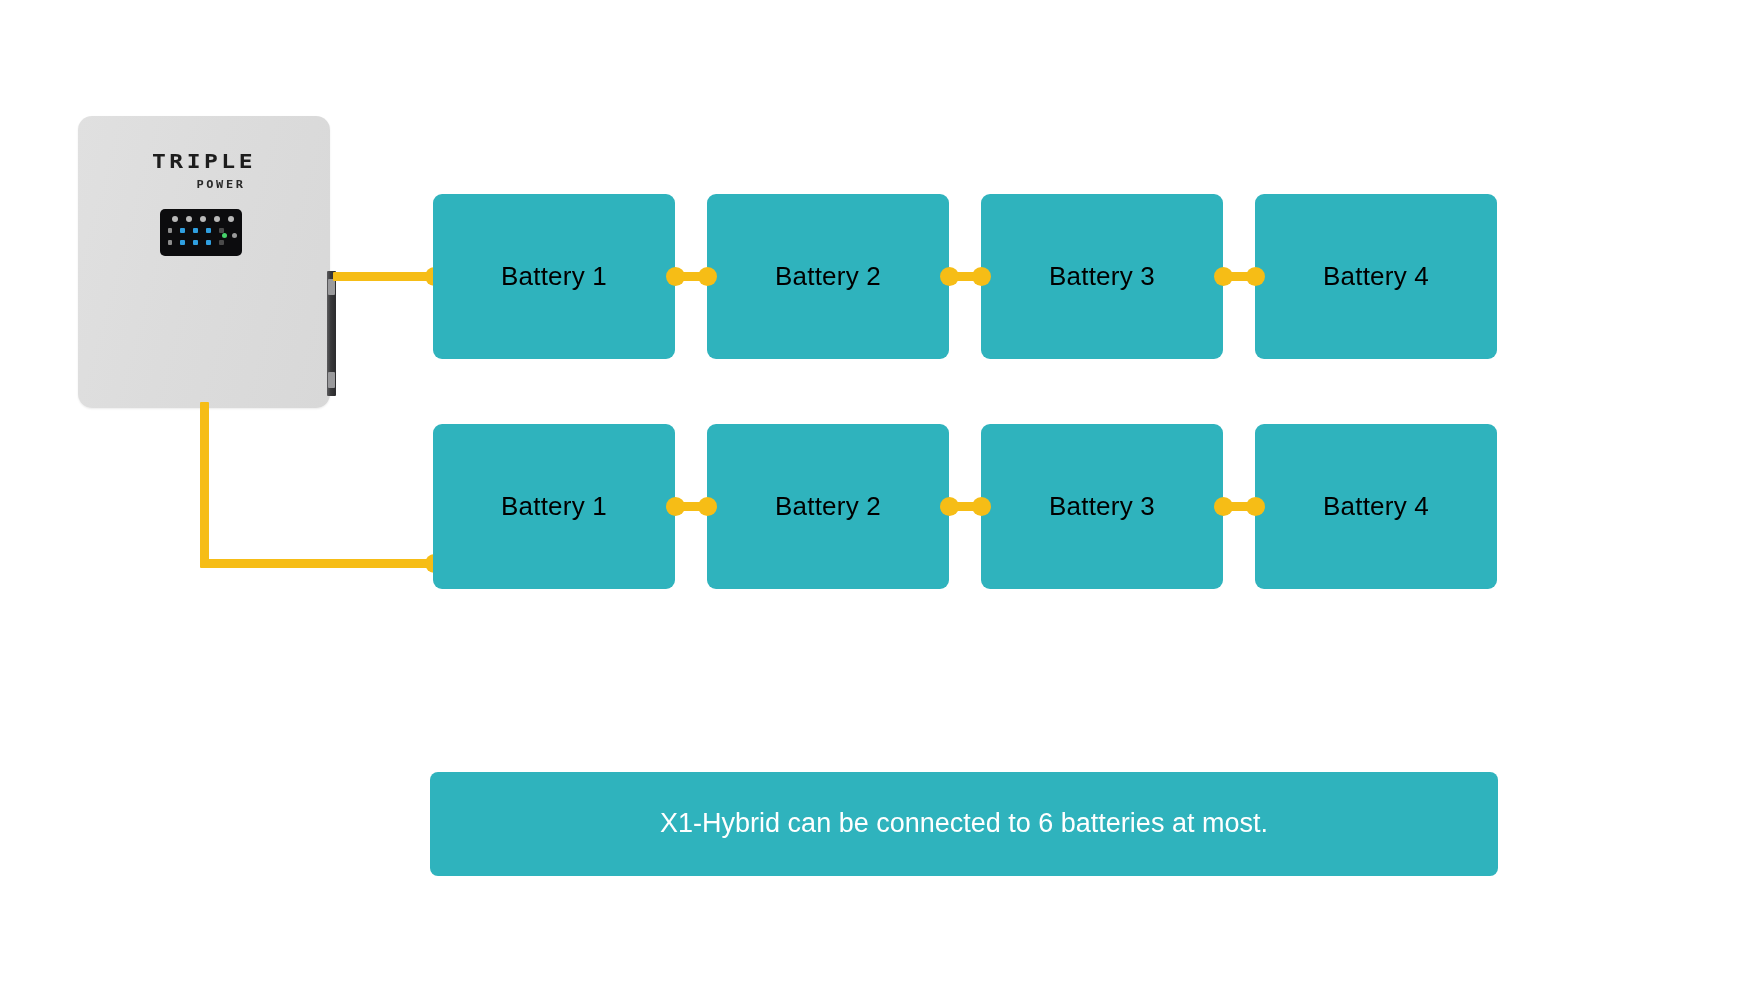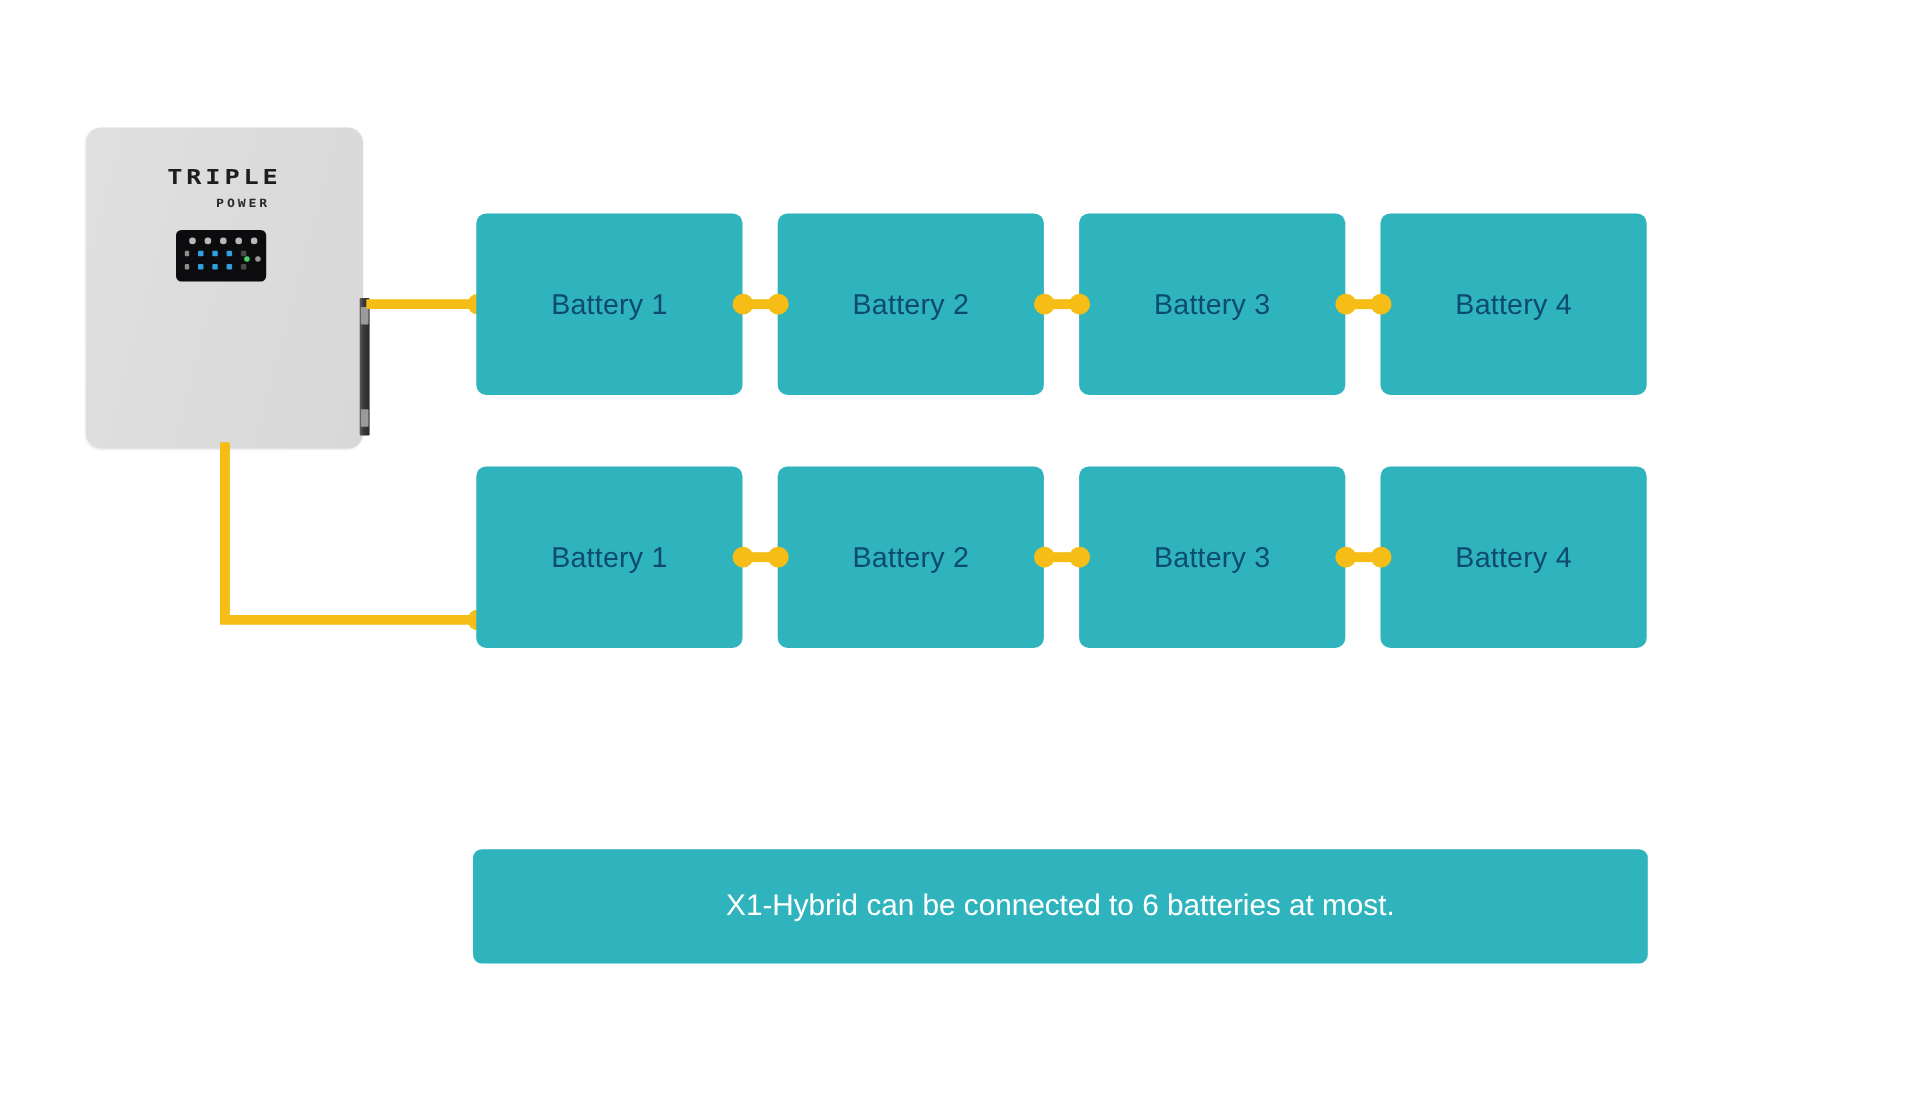--- a/index.html
+++ b/index.html
@@ -148,21 +148,21 @@
 
   
   .battery {
     position: absolute;
     width: 242px; height: 165px;
     background: #2fb3bd;
     border-radius: 9px;
     display: flex;
     align-items: center;
     justify-content: center;
-    color: #0c4a6e;
+    color: #000000;
     font-size: 26px;
     font-weight: 400;
     letter-spacing: 0.2px;
   }
 
   
   .banner {
     position: absolute;
     left: 430px; top: 772px;
     width: 1068px; height: 104px;

